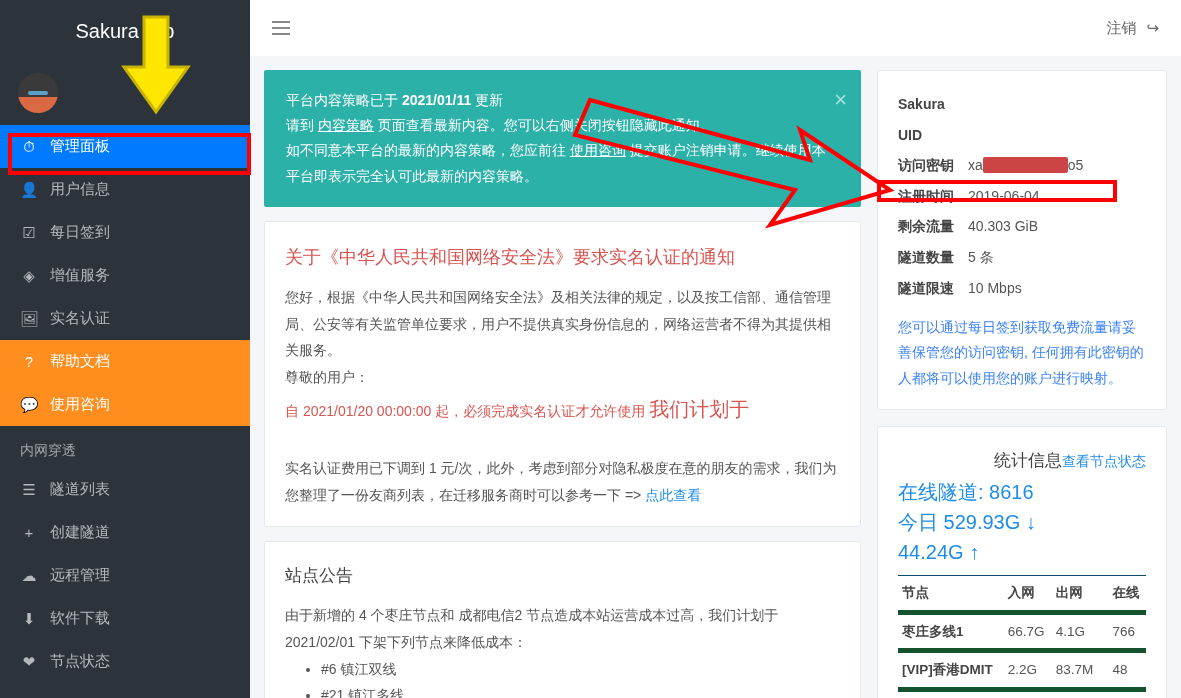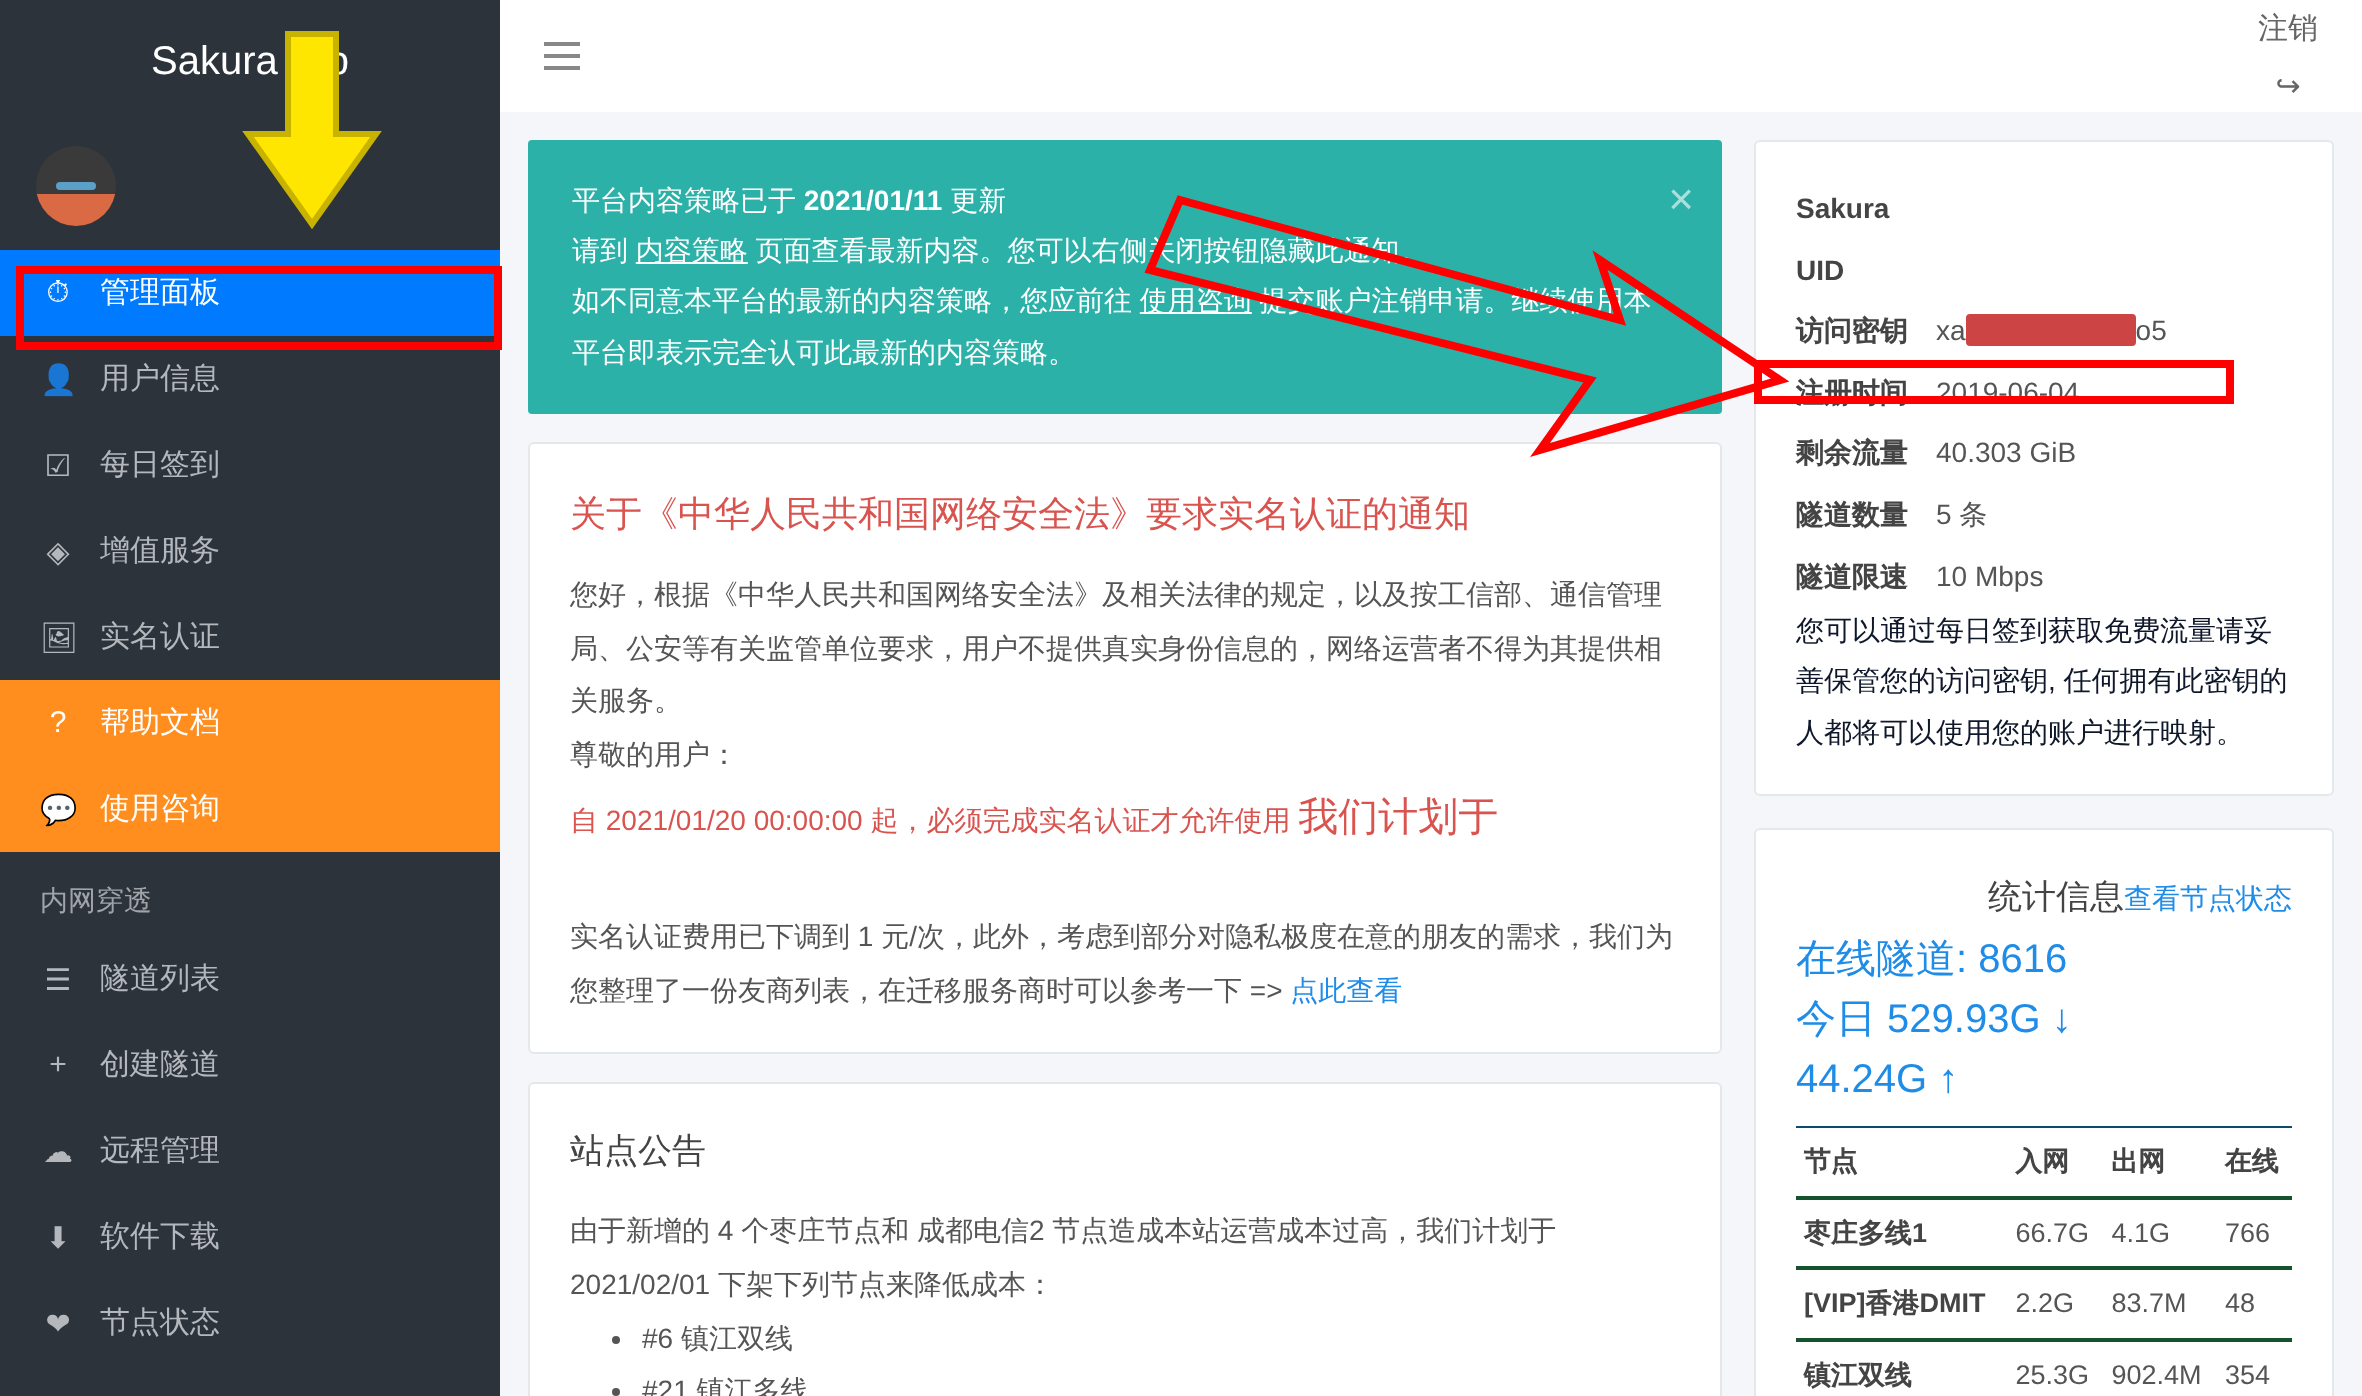--- a/index.html
+++ b/index.html
@@ -75,21 +75,21 @@
 }
 .hamburger {
   display: flex; flex-direction: column; gap: 4px;
   cursor: pointer;
 }
 .hamburger span {
   display: block; width: 18px; height: 2px; background: #888;
 }
 .logout {
   display: flex; align-items: center; gap: 10px;
-  color: #666; cursor: pointer; font-size: 15px; flex-direction: column;
+  color: #666; cursor: pointer; font-size: 15px;
 }
 .content-row {
   display: flex;
   gap: 16px;
   padding: 14px 14px 0 14px;
   overflow: hidden;
   flex: 1;
 }
 .col-main { flex: 1; display: flex; flex-direction: column; gap: 14px; overflow-y: auto; }
 .col-side { width: 290px; display: flex; flex-direction: column; gap: 16px; overflow-y: auto; }
@@ -122,21 +122,21 @@
 .link-blue { color: #1f8ce8; cursor: pointer; }
 .card-h { font-size: 17px; color: #444; margin-bottom: 10px; }
 .info-row { display: flex; padding: 2px 0; font-size: 14px; }
 .info-row .k { width: 70px; color: #444; font-weight: 600; }
 .info-row .v { flex: 1; color: #555; }
 .redact { background: #c44; color: transparent; border-radius: 2px; padding: 0 4px; user-select: none; }
 .stats-title-row { display: flex; justify-content: flex-end; align-items: baseline; }
 .stats-big { color: #1f8ce8; font-size: 20px; line-height: 1.5; margin-bottom: 8px; }
 .stats-table { width: 100%; border-collapse: collapse; font-size: 13.5px; }
 .stats-table th { text-align: left; padding: 4px 4px; color: #444; font-weight: 600; border-top: 1px solid #0c4a6e;}
-.stats-table td { padding: 4px 4px; color: #555; border-top: 2px solid #14532d; }
+.stats-table td { padding: 4px 4px; color: #555; border-top: 5px solid #14532d; }
 .stats-table td:first-child { font-weight: 600; color: #444; }
 ul.bullets { padding-left: 36px; }
 
 .overlay-highlight-blue {
   position: absolute;
   border: 4px solid #ff0000;
   pointer-events: none;
 }
 </style>
 </head>
@@ -280,21 +280,21 @@
               <span class="v">40.303 GiB</span>
             </div>
           <div class="info-row">
               <span class="k">隧道数量</span>
               <span class="v">5 条</span>
             </div>
           <div class="info-row">
               <span class="k">隧道限速</span>
               <span class="v">10 Mbps</span>
             </div>
-          <p style="color:#0f172a;line-height:1.8">您可以通过每日签到获取免费流量请妥善保管您的访问密钥, 任何拥有此密钥的人都将可以使用您的账户进行映射。</p>
+          <p style="margin-top:12px;color:#3b82f6;line-height:1.8">您可以通过每日签到获取免费流量请妥善保管您的访问密钥, 任何拥有此密钥的人都将可以使用您的账户进行映射。</p>
         </div>
 
         <div class="card">
           <div class="stats-title-row">
             <span class="card-h" style="margin:0">统计信息</span>
             <span class="link-blue">查看节点状态</span>
           </div>
           <div class="stats-big">
             <div>在线隧道: 8616</div>
             <div>今日 529.93G ↓</div>

